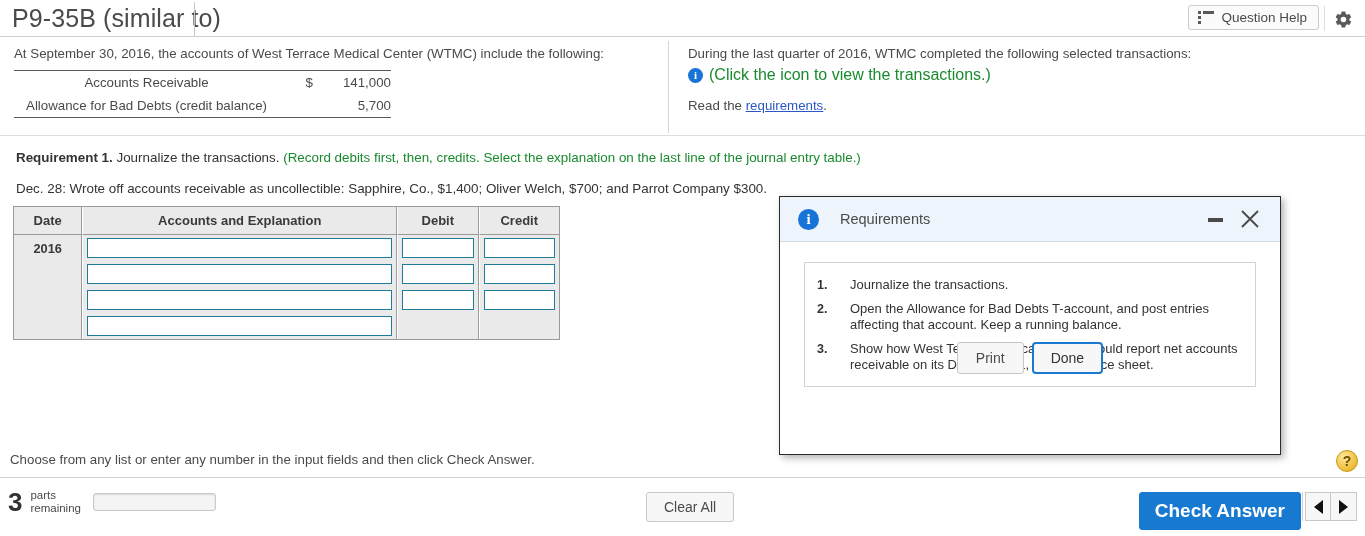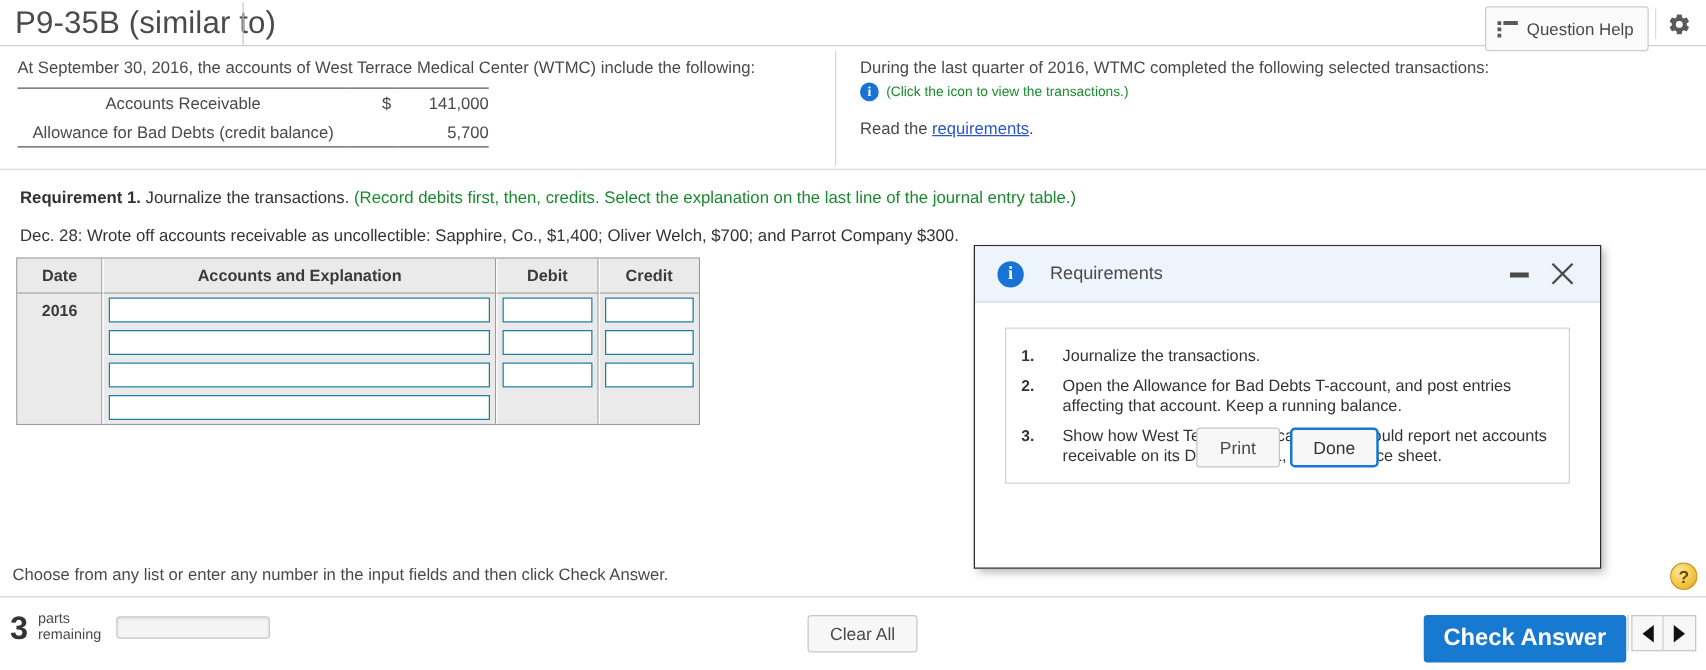--- a/index.html
+++ b/index.html
@@ -21,21 +21,21 @@
   .q-title {
     position: absolute; left: 12px; top: 4px;
     font-size: 25px; color: #4a4a4a; letter-spacing: .1px;
     white-space: nowrap;
   }
   .title-divider {
     position: absolute; left: 194px; top: 2px; width: 1px; height: 34px;
     background: #c8c8c8;
   }
   .qhelp-btn {
-    position: absolute; right: 46px; top: 5px; height: 36px;
+    position: absolute; right: 46px; top: 5px; height: 25px;
     display: flex; align-items: center; gap: 7px;
     padding: 0 11px 0 9px;
     border: 1px solid #cccccc; border-radius: 3px;
     background: #fbfbfb; cursor: pointer;
   }
   .qhelp-label { font-size: 13.5px; color: #4a4a4a; white-space: nowrap; }
   .list-icon { display:block; width: 16px; height: 13px; position: relative; }
   .list-icon i {
     position:absolute; left: 5px; height: 3px; width: 11px; background: #5a5a5a; display:block;
   }
@@ -72,21 +72,21 @@
   .acct-cur { text-align: right; width: 40px; padding-right: 6px !important; }
   .acct-val { text-align: right; width: 72px; }
 
   .stmt-right { position: absolute; left: 688px; top: 9px; width: 660px; }
   .info-line { display: flex; align-items: center; gap: 6px; margin-top: 5px; }
   .info-icon {
     width: 15px; height: 15px; border-radius: 50%; background: #1773d6;
     color: #fff; font-size: 11px; font-weight: bold; font-family: "Liberation Serif", serif;
     display:flex; align-items:center; justify-content:center; flex: 0 0 auto; cursor:pointer;
   }
-  .green { color: #1a8a2e; font-size: 11px; }
+  .green { color: #1a8a2e; font-size: 16px; }
   .read-line { margin-top: 14px; font-size: 13.3px; color: #4a4a4a; }
   .link { color: #2a57c4; text-decoration: underline; cursor: pointer; }
 
   
   .req-head {
     position:absolute; left: 16px; top: 150px; font-size: 13.4px; color: #333;
   }
   .req-head b { font-weight: bold; }
   .req-hint { color: #1a8a2e; }
   .dec-line {

